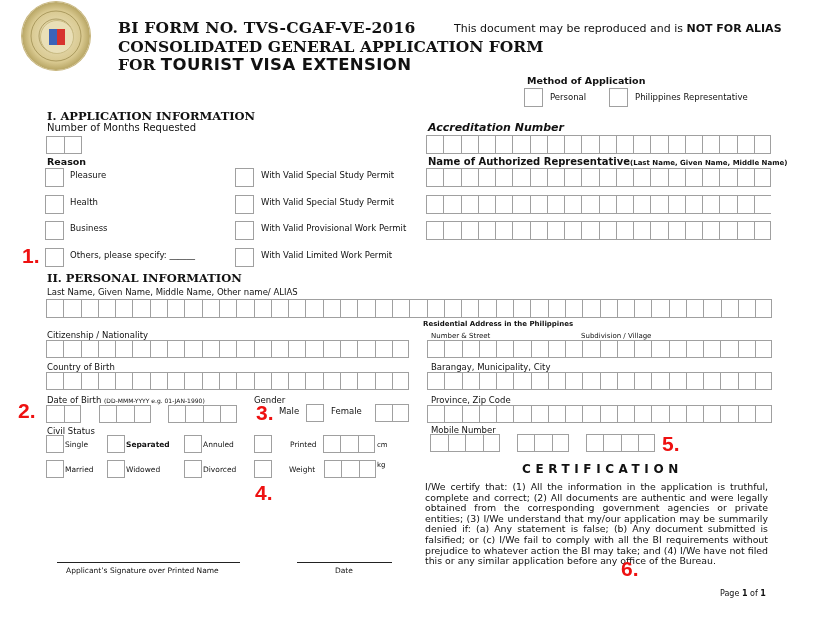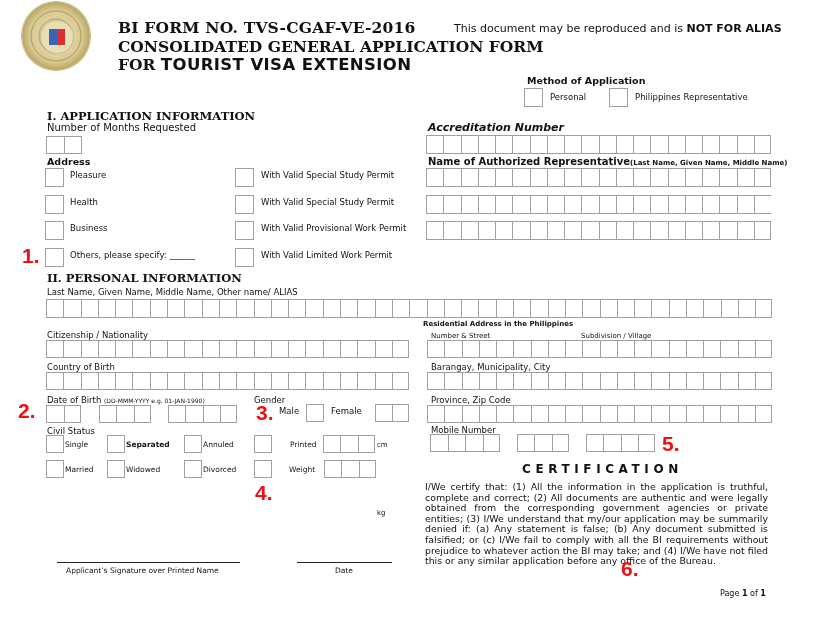--- a/index.html
+++ b/index.html
@@ -64,21 +64,21 @@
 <div class="abs lbl-sm" style="left:550px;top:92px;">Personal</div>
 <div class="box" style="left:609px;top:88px;width:19px;height:19px;"></div>
 <div class="abs lbl-sm" style="left:635px;top:92px;">Philippines Representative</div>
 
 <div class="abs hd" style="left:47px;top:109px;">I. APPLICATION INFORMATION</div>
 <div class="abs lbl" style="left:47px;top:122px;">Number of Months Requested</div>
 <div class="grid" style="left:46px;top:136px;">
   <div class="cell" style="width:18px;height:18px;"></div>
   <div class="cell" style="width:18px;height:18px;"></div>
 </div>
-<div class="abs hd-sans" style="left:47px;top:156px;font-size:9.5px;">Address</div>
+<div class="abs hd-sans" style="left:47px;top:156px;font-size:9.5px;">Reason</div>
 
 <div class="box" style="left:45px;top:168px;width:19px;height:19px;"></div>
 <div class="abs lbl-sm" style="left:70px;top:170px;">Pleasure</div>
 <div class="box" style="left:45px;top:195px;width:19px;height:19px;"></div>
 <div class="abs lbl-sm" style="left:70px;top:197px;">Health</div>
 <div class="box" style="left:45px;top:221px;width:19px;height:19px;"></div>
 <div class="abs lbl-sm" style="left:70px;top:223px;">Business</div>
 <div class="box" style="left:45px;top:248px;width:19px;height:19px;"></div>
 <div class="abs lbl-sm" style="left:70px;top:250px;">Others, please specify: ______</div>
 
@@ -330,21 +330,21 @@
     <div class="cell" style="width: 17.3px; height: 18px;"></div>
   </div>
 <div class="abs" style="left:377px;top:441px;font-size:7px;">cm</div>
 <div class="box" style="left:254px;top:460px;width:18px;height:18px;"></div>
 <div class="abs" style="left:289px;top:465px;font-size:7.5px;">Weight</div>
 <div class="grid" id="g-w" style="left:324px;top:460px;">
     <div class="cell" style="width: 17.3px; height: 18px;"></div>
     <div class="cell" style="width: 17.3px; height: 18px;"></div>
     <div class="cell" style="width: 17.3px; height: 18px;"></div>
   </div>
-<div class="abs" style="left:377px;top:461px;font-size:7px;margin-top:48px;">kg</div>
+<div class="abs" style="left:377px;top:461px;font-size:7px;">kg</div>
 <div class="abs red" style="left:255px;top:481px;">4.</div>
 
 <div class="abs" style="left:423px;top:320px;font-size:7px;font-weight:bold;">Residential Address in the Philippines</div>
 <div class="abs" style="left:431px;top:332px;font-size:7px;">Number &amp; Street</div>
 <div class="abs" style="left:581px;top:332px;font-size:7px;">Subdivision / Village</div>
 <div class="grid" id="g-a1" style="left:427px;top:340px;">
     <div class="cell" style="width: 17.25px; height: 18px;"></div>
     <div class="cell" style="width: 17.25px; height: 18px;"></div>
     <div class="cell" style="width: 17.25px; height: 18px;"></div>
     <div class="cell" style="width: 17.25px; height: 18px;"></div>

